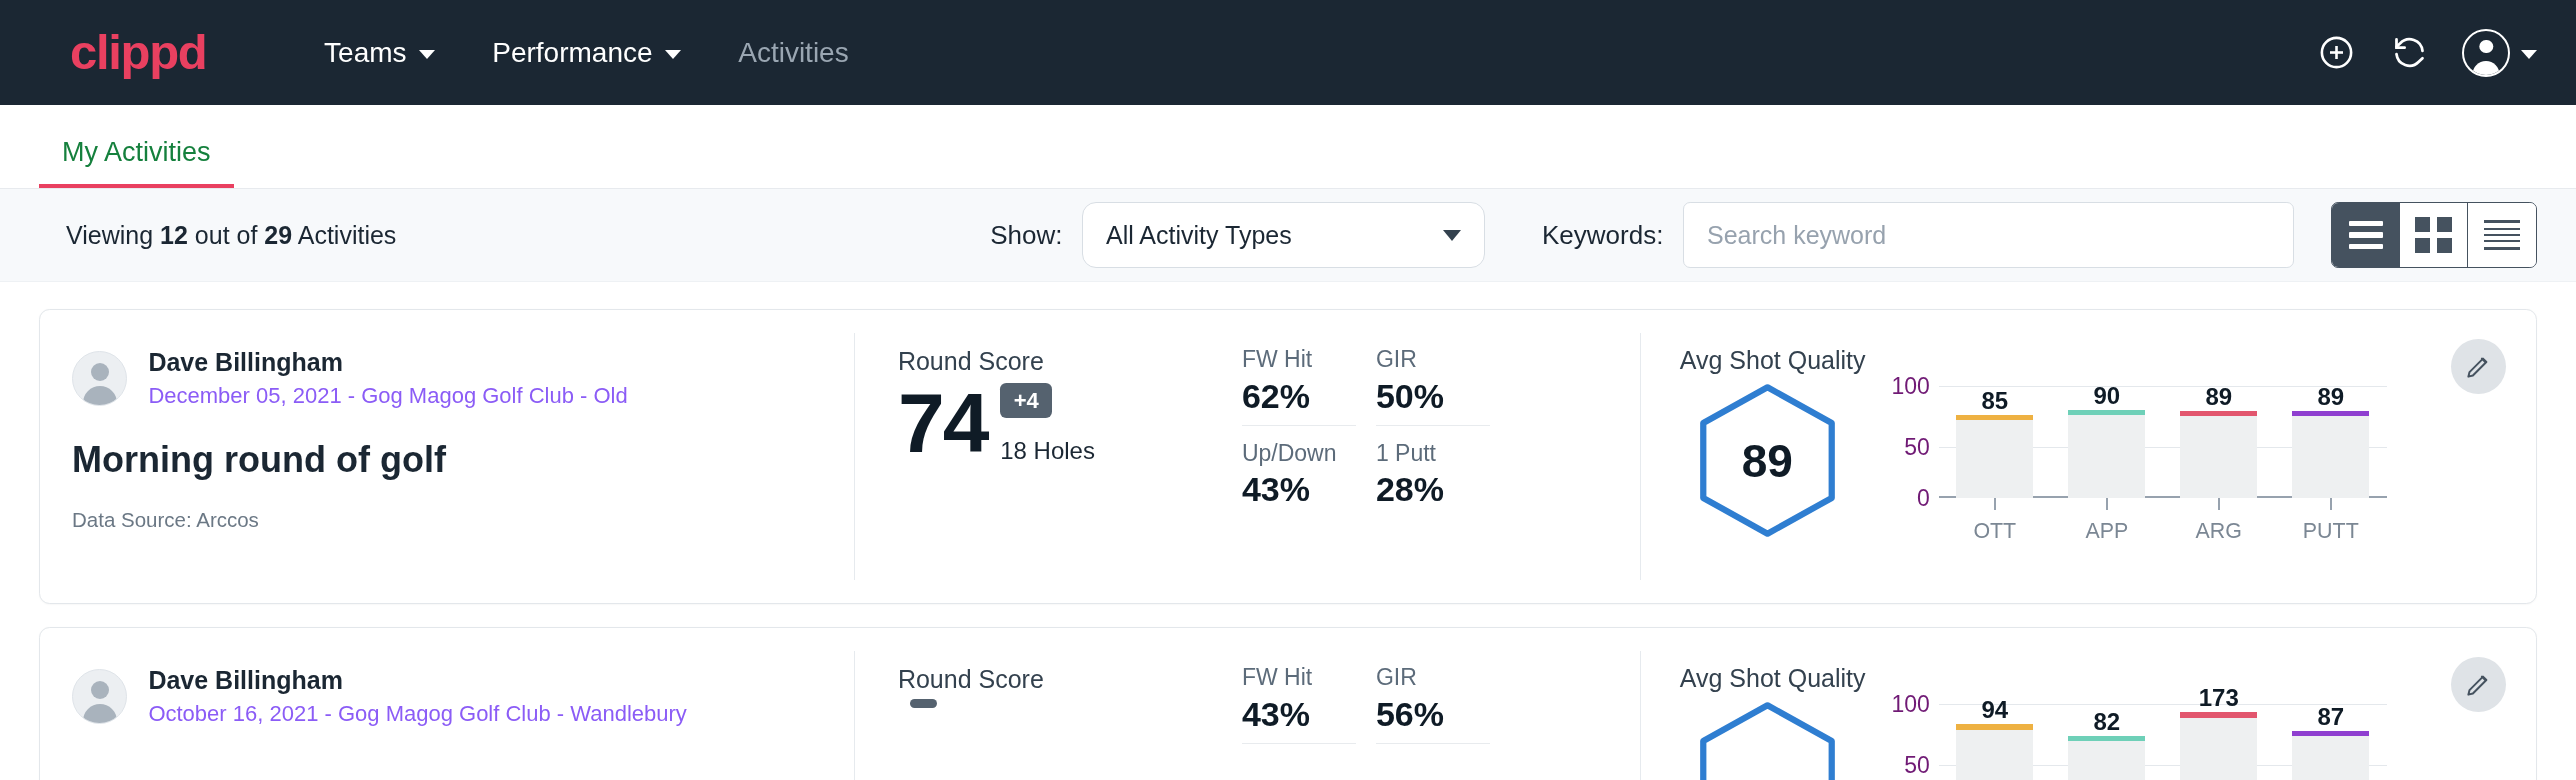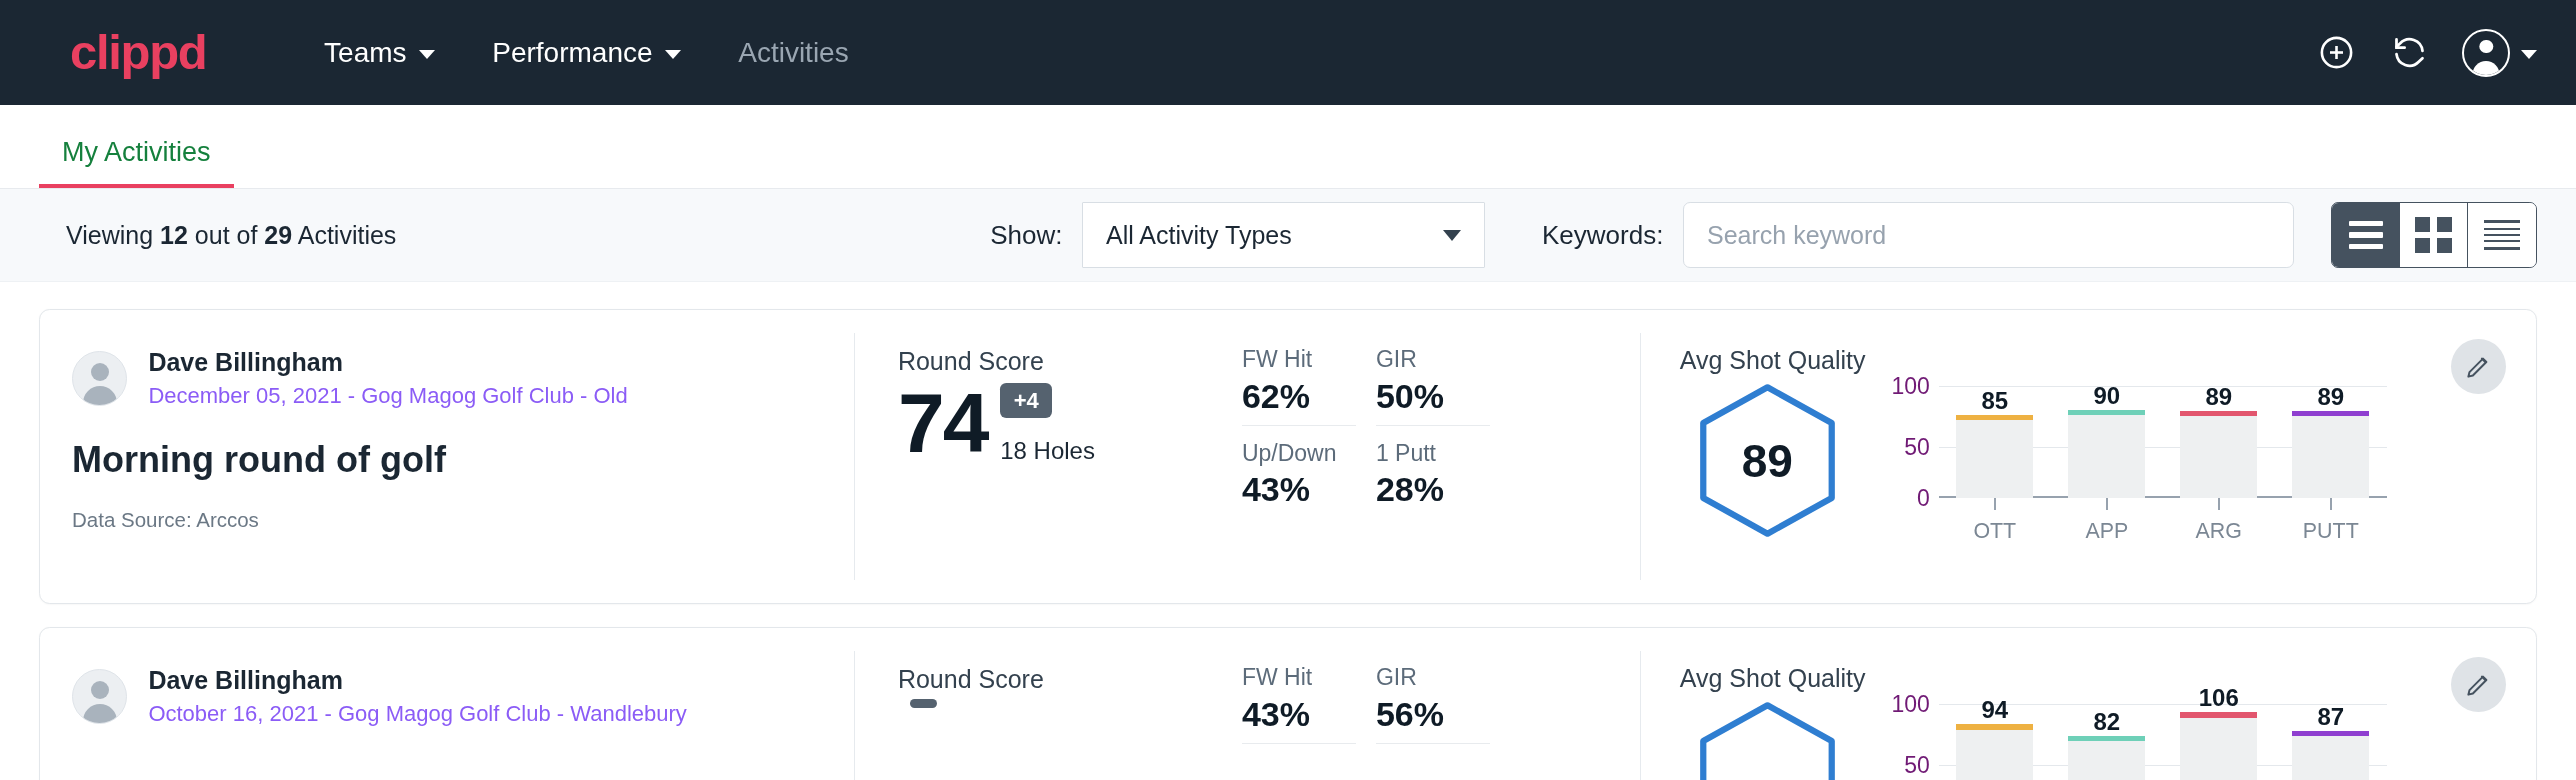--- a/index.html
+++ b/index.html
@@ -107,21 +107,21 @@
   .field-label {
     font-size: 26px;
     color: #1b2733;
     margin-right: 19.6px;
     white-space: nowrap;
   }
   .select-box {
     width: 403px; height: 66px;
     background: #ffffff;
     border: 0.9px solid #d8dee4;
-    border-radius: 1px;
+    border-radius: 14px;
     display: flex; align-items: center;
     padding: 0 23px;
     cursor: pointer;
   }
   .select-val { font-size: 25px; color: #1b2733; flex: 1; white-space: nowrap; }
   .select-caret {
     width: 0; height: 0;
     border-left: 9.8px solid transparent;
     border-right: 9.8px solid transparent;
     border-top: 11.6px solid #33414e;
@@ -587,21 +587,21 @@
                   <span class="barcap" style="background:#eeb142;"></span>
                 </div>
               </div>
               <div class="barcol">
                 <div class="barval" style="bottom:71.3%;">82</div>
                 <div class="bar" style="height:71.3%;">
                   <span class="barcap" style="background:#6ed0b8;"></span>
                 </div>
               </div>
               <div class="barcol">
-                <div class="barval" style="bottom:92.2%;">106</div>
+                <div class="barval" style="bottom:92.2%;">173</div>
                 <div class="bar" style="height:92.2%;">
                   <span class="barcap" style="background:#e2566e;"></span>
                 </div>
               </div>
               <div class="barcol">
                 <div class="barval" style="bottom:75.7%;">87</div>
                 <div class="bar" style="height:75.7%;">
                   <span class="barcap" style="background:#8f3fd0;"></span>
                 </div>
               </div>

